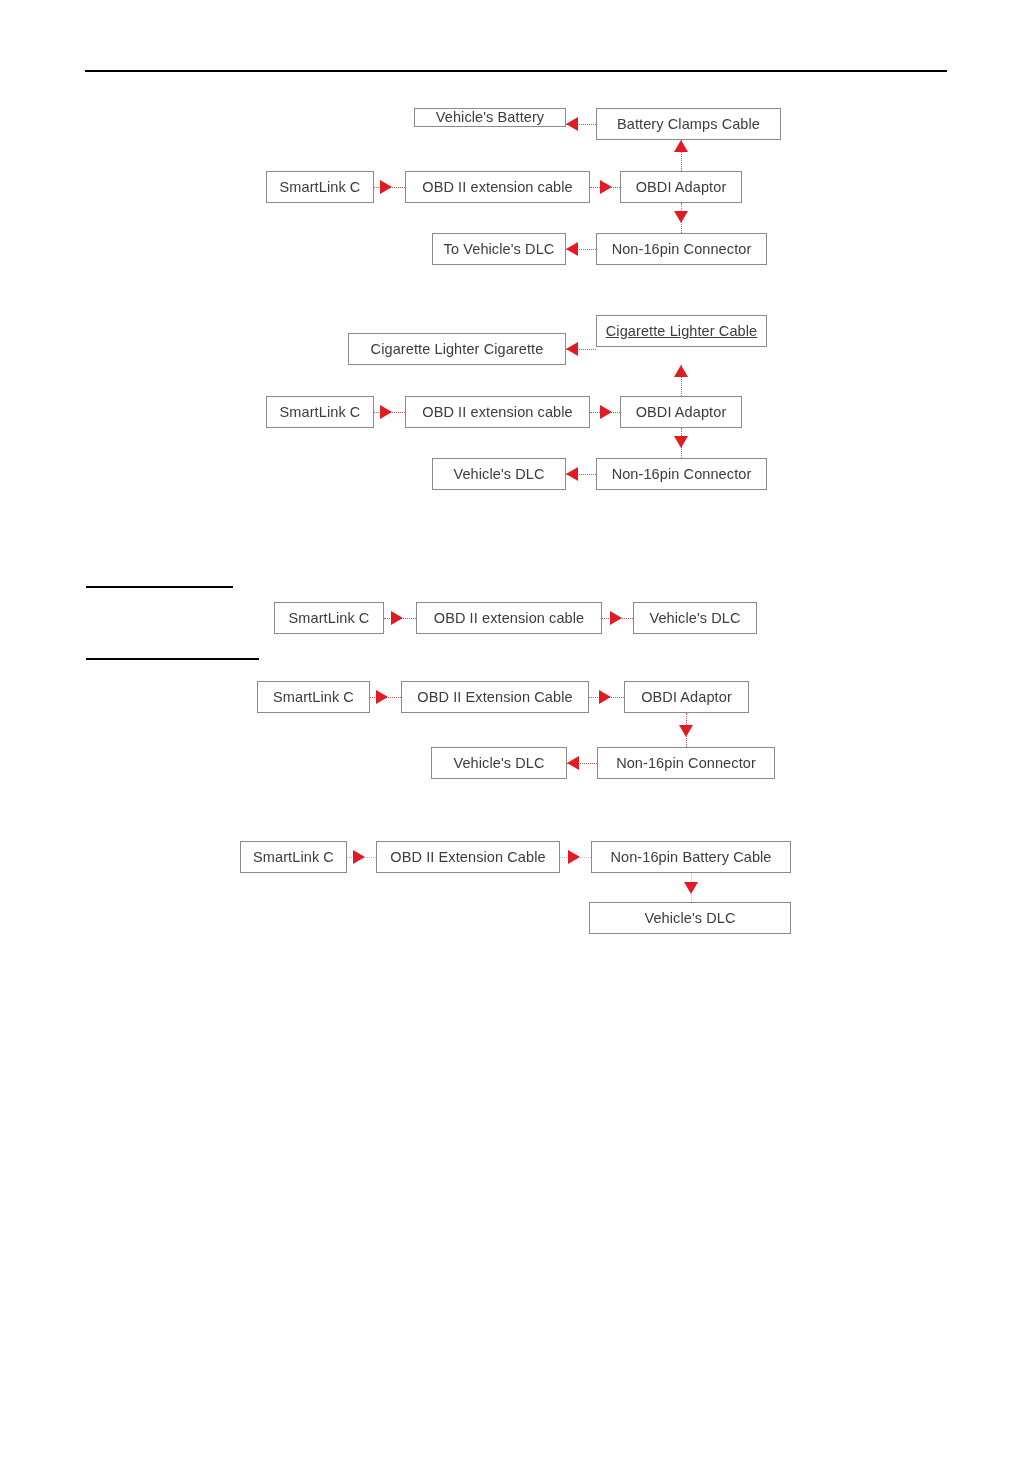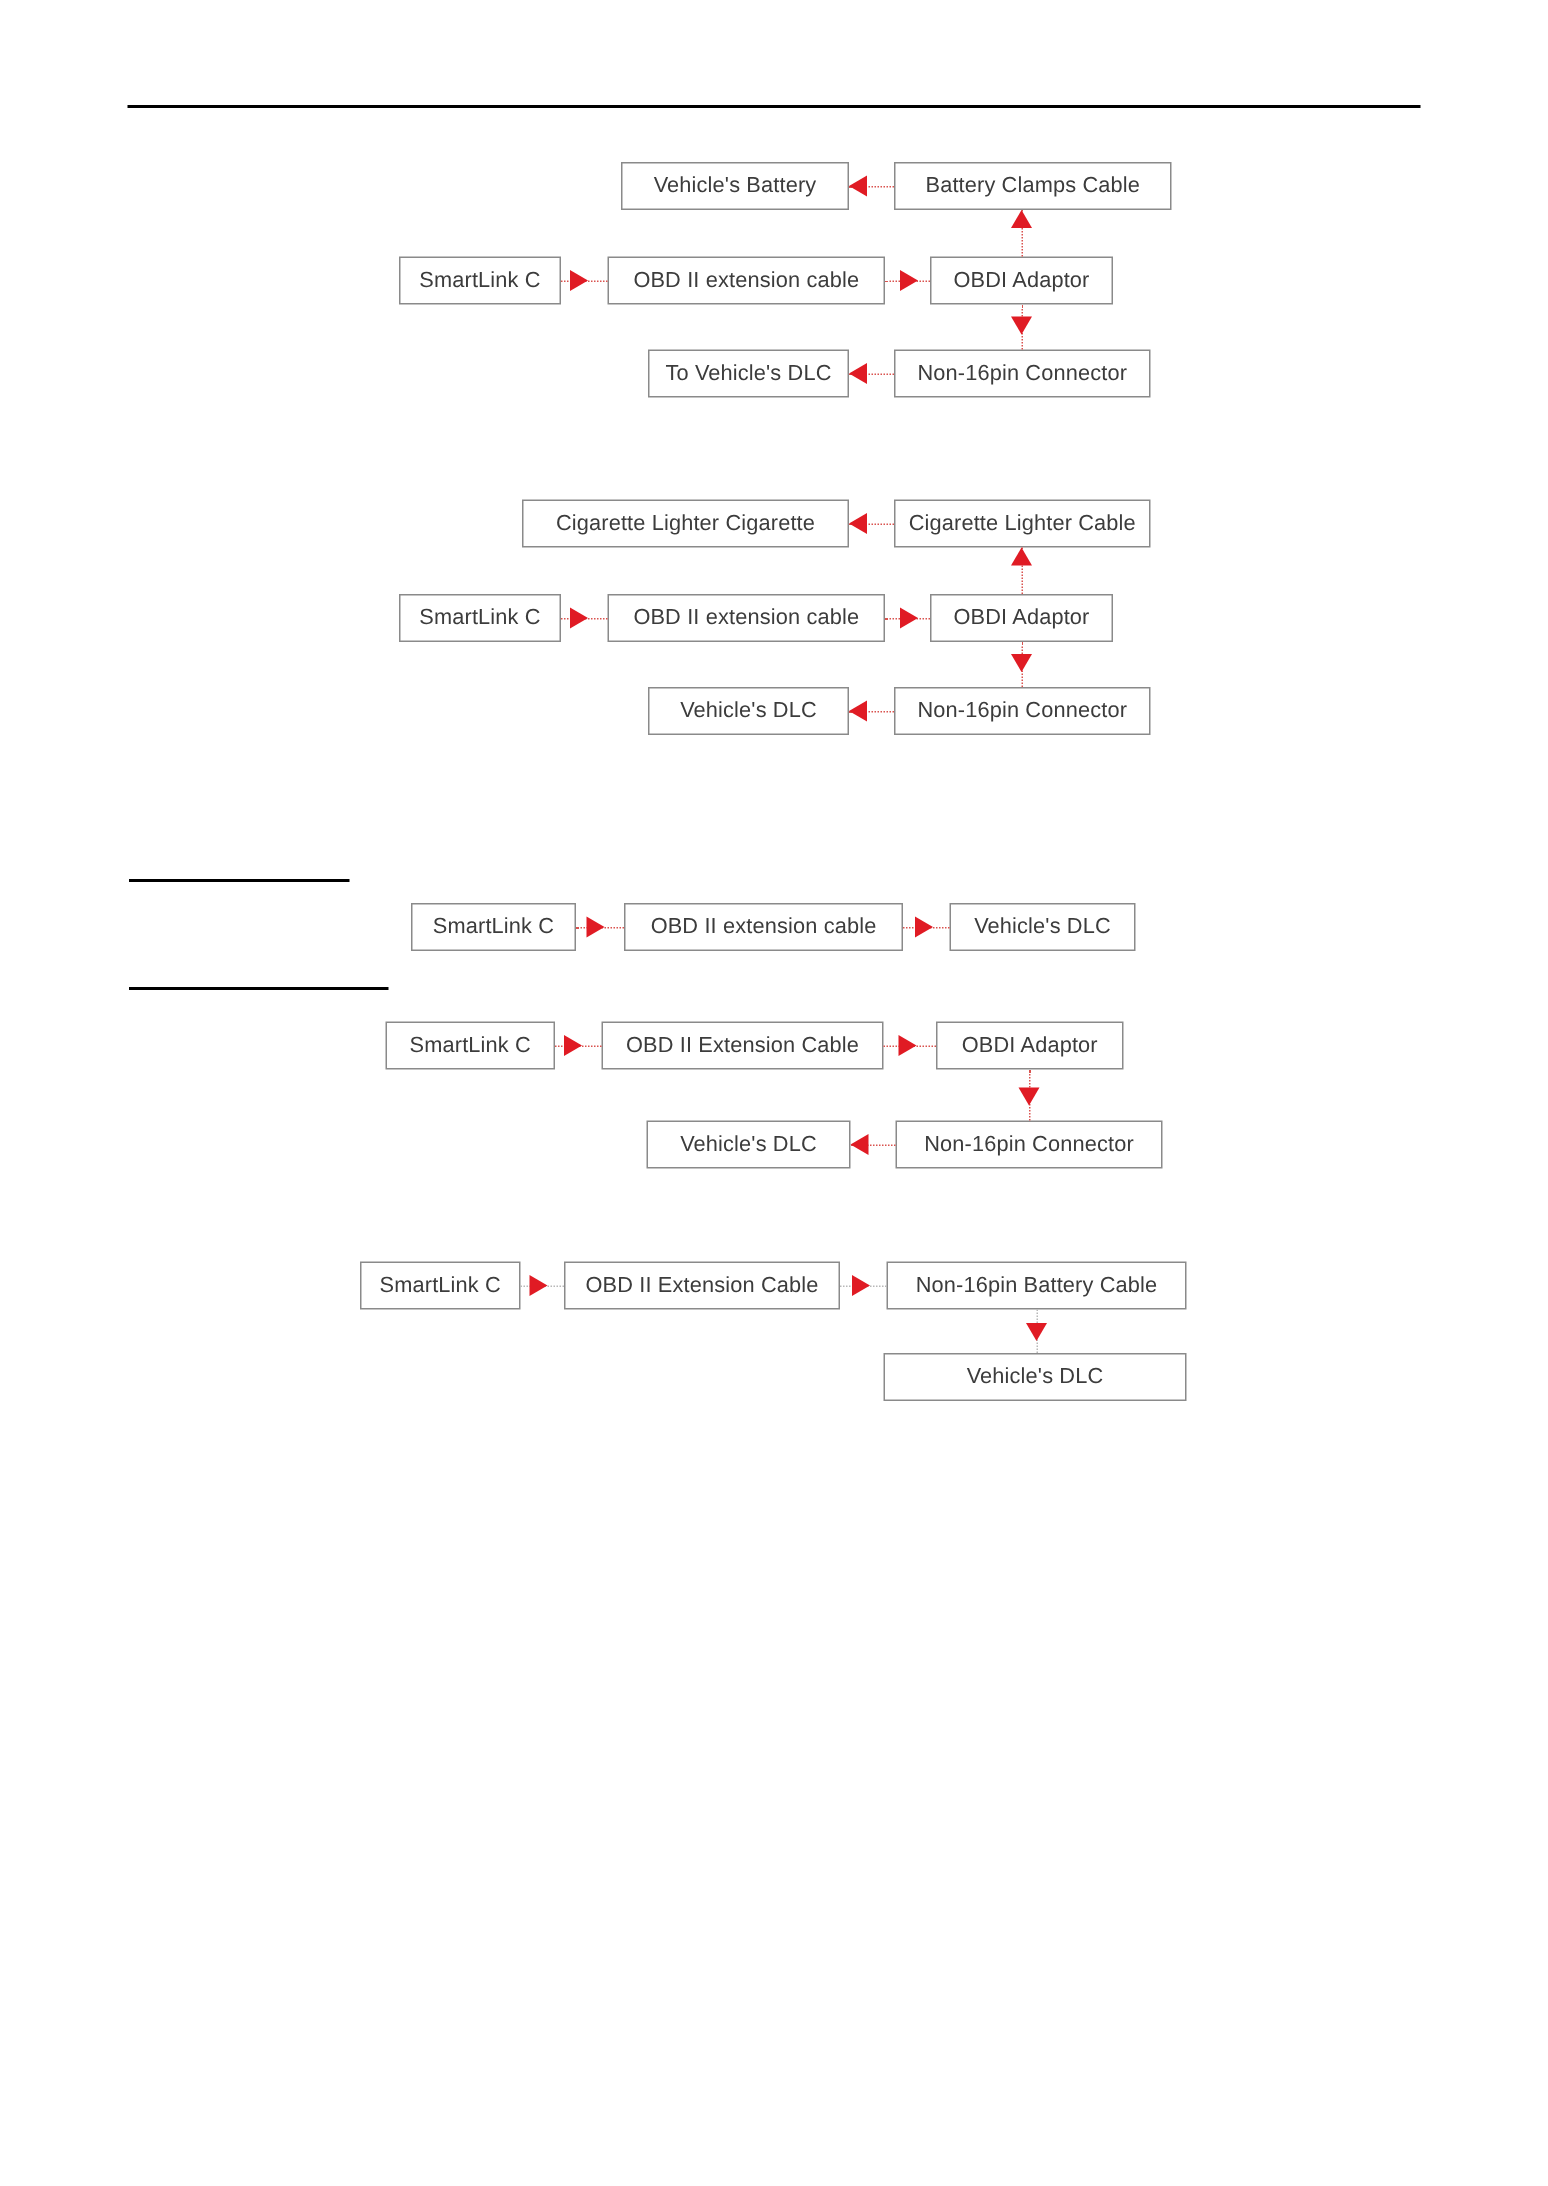--- a/index.html
+++ b/index.html
@@ -106,21 +106,21 @@
 </style>
 </head>
 <body>
 
 <div id="page">
 
   <div class="top-rule"></div>
 
   <div>
 
-    <div class="node" style="left:414px; top:108px; width:152px; height:32px;">Vehicle's Battery</div>
+    <div class="node" style="left:414px; top:108px; width:152px; height:19px;">Vehicle's Battery</div>
 
     <div class="node" style="left:596px; top:108px; width:185px; height:32px;">Battery Clamps Cable</div>
 
     <div class="node" style="left:266px; top:171px; width:108px; height:32px;">SmartLink  C</div>
 
     <div class="node" style="left:405px; top:171px; width:185px; height:32px;">OBD II extension cable</div>
 
     <div class="node" style="left:620px; top:171px; width:122px; height:32px;">OBDI Adaptor</div>
 
     <div class="node" style="left:432px; top:233px; width:134px; height:32px;">To Vehicle's DLC</div>
@@ -143,21 +143,21 @@
     <div class="arrow down" style="left:674px; top:211px;"></div>
 
     <div class="conn-h" style="left:566px; top:249px; width:30px;"></div>
     <div class="arrow left" style="left:566px; top:242px;"></div>
   </div>
 
   <div>
 
     <div class="node" style="left:348px; top:333px; width:218px; height:32px;">Cigarette Lighter Cigarette</div>
 
-    <div class="node" style="left:596px; top:333px; width:171px; height:32px;">Cigarette Lighter Cable</div>
+    <div class="node" style="left:596px; top:315px; width:171px; height:32px;text-decoration:underline;">Cigarette Lighter Cable</div>
 
     <div class="node" style="left:266px; top:396px; width:108px; height:32px;">SmartLink  C</div>
 
     <div class="node" style="left:405px; top:396px; width:185px; height:32px;">OBD II extension cable</div>
 
     <div class="node" style="left:620px; top:396px; width:122px; height:32px;">OBDI Adaptor</div>
 
     <div class="node" style="left:432px; top:458px; width:134px; height:32px;">Vehicle's DLC</div>
 
     <div class="node" style="left:596px; top:458px; width:171px; height:32px;">Non-16pin Connector</div>

